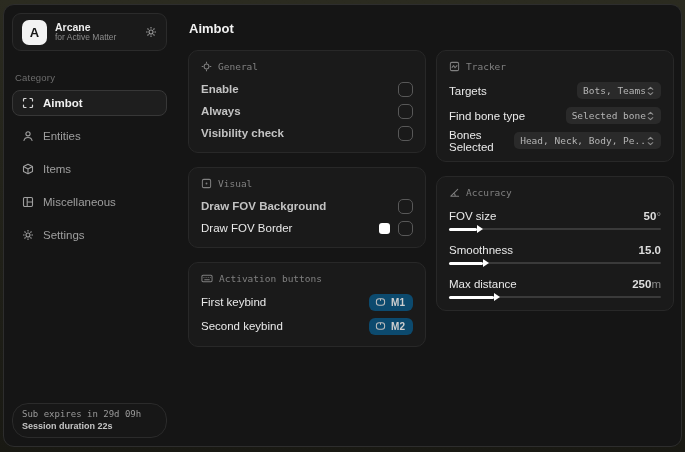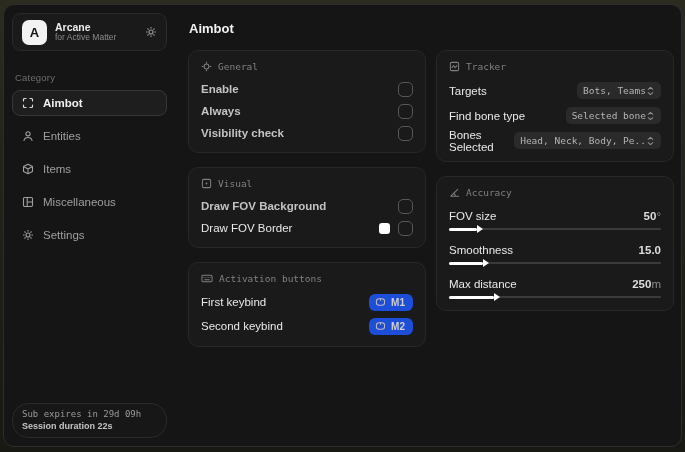--- a/index.html
+++ b/index.html
@@ -43,21 +43,21 @@
                font-family:"DejaVu Sans Mono",monospace; font-size:9.5px; margin-bottom:6px; }
   .row { display:flex; align-items:center; justify-content:space-between; height:22px; }
   .row-label { font-size:11.5px; color:#c3c3c3;font-weight:bold; }
   .row-label.bright { color:#e9e9e9; font-weight:400; }
   .checkbox { width:15px; height:15px; border:1.5px solid #585858; border-radius:5px;
               background:transparent; cursor:pointer; flex:none; }
   .right-group { display:flex; align-items:center; gap:8px; }
   .swatch { width:11px; height:11px; border-radius:3px; cursor:pointer; flex:none; }
 
   .key-row { height:24px; }
-  .key-pill { display:flex; align-items:center; gap:5px; background:#1d4ed8; border-radius:6px;
+  .key-pill { display:flex; align-items:center; gap:5px; background:#0c4a6e; border-radius:6px;
               padding:3px 8px 3px 6px; color:#cfcfcf; font-size:10px; font-weight:600; cursor:pointer; }
 
   .trk-row { height:25px; }
   .dd-pill { display:flex; align-items:center; background:#2a2a2a; border-radius:5px;
              padding:3px 6px; color:#b4b4b4; font-size:9.5px;
              font-family:"DejaVu Sans Mono",monospace; cursor:pointer; white-space:nowrap; }
 
   .acc-row { margin-top:4px; }
   .acc-row + .acc-row { }
   .acc-top { display:flex; align-items:flex-end; justify-content:space-between; height:18px; }

